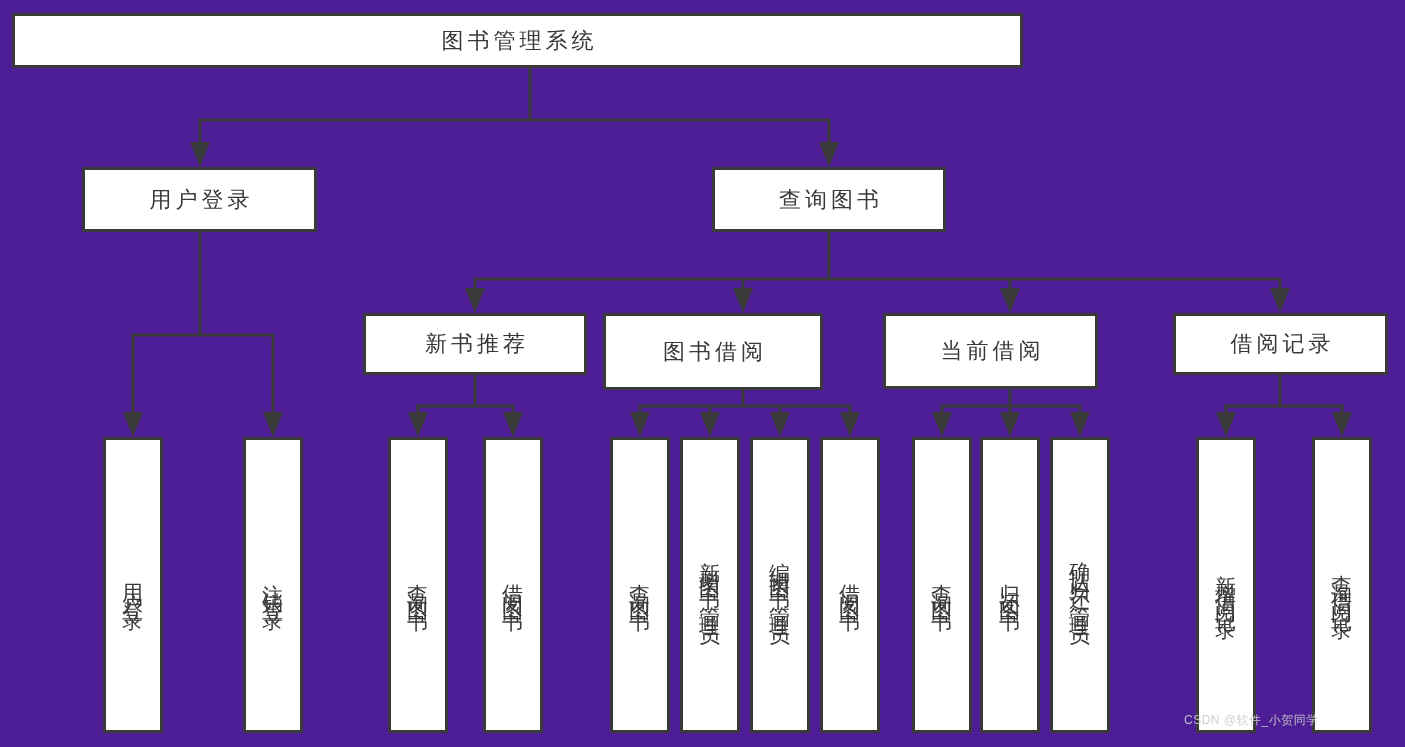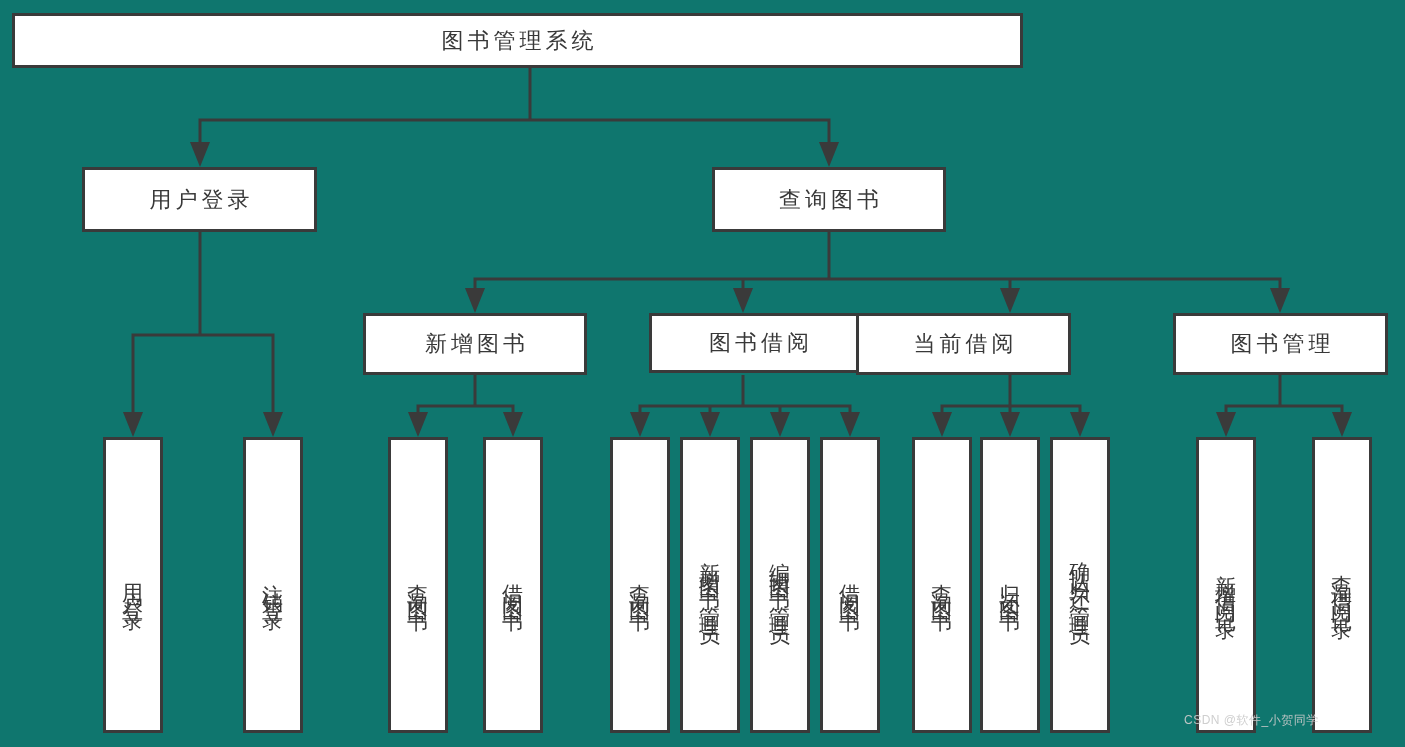--- a/index.html
+++ b/index.html
@@ -1,19 +1,19 @@
 <!DOCTYPE html>
 <html><head>
 <meta charset="utf-8">
 <style>
   html,body{margin:0;padding:0;background:#ffffff;}
   #canvas{
     position:relative;
     width:1405px;height:747px;
-    background:#0f766e;
+    background:#4c1d95;
     font-family:"Liberation Sans",sans-serif;
     overflow:hidden;
   }
   #connectors{position:absolute;left:0;top:0;}
   .node{
     position:absolute;
     box-sizing:border-box;
     background:#ffffff;
     border:3px solid #3a3a3a;
     display:flex;
@@ -92,24 +92,24 @@
       <polygon points="1216,412 1236,412 1226,437"></polygon>
       <polygon points="1332,412 1352,412 1342,437"></polygon>
     </g>
   </svg>
 
   <div class="node" style="left:12px;top:13px;width:1011px;height:55px">图书管理系统</div>
 
   <div class="node" style="left:82px;top:167px;width:235px;height:65px">用户登录</div>
   <div class="node" style="left:712px;top:167px;width:234px;height:65px">查询图书</div>
 
-  <div class="node" style="left:363px;top:313px;width:224px;height:62px">新增图书</div>
-  <div class="node" style="left:649px;top:313px;width:220px;height:60px">图书借阅</div>
-  <div class="node" style="left:856px;top:313px;width:215px;height:62px">当前借阅</div>
-  <div class="node" style="left:1173px;top:313px;width:215px;height:62px">图书管理</div>
+  <div class="node" style="left:363px;top:313px;width:224px;height:62px">新书推荐</div>
+  <div class="node" style="left:603px;top:313px;width:220px;height:77px">图书借阅</div>
+  <div class="node" style="left:883px;top:313px;width:215px;height:76px">当前借阅</div>
+  <div class="node" style="left:1173px;top:313px;width:215px;height:62px">借阅记录</div>
 
   <div class="node leaf" style="left:103px;top:437px;width:60px;height:296px">用户登录</div>
   <div class="node leaf" style="left:243px;top:437px;width:60px;height:296px">注销登录</div>
 
   <div class="node leaf" style="left:388px;top:437px;width:60px;height:296px">查询图书</div>
   <div class="node leaf" style="left:483px;top:437px;width:60px;height:296px">借阅图书</div>
 
   <div class="node leaf" style="left:610px;top:437px;width:60px;height:296px">查询图书</div>
   <div class="node leaf" style="left:680px;top:437px;width:60px;height:296px">新增图书（管理员）</div>
   <div class="node leaf" style="left:750px;top:437px;width:60px;height:296px">编辑图书（管理员）</div>

